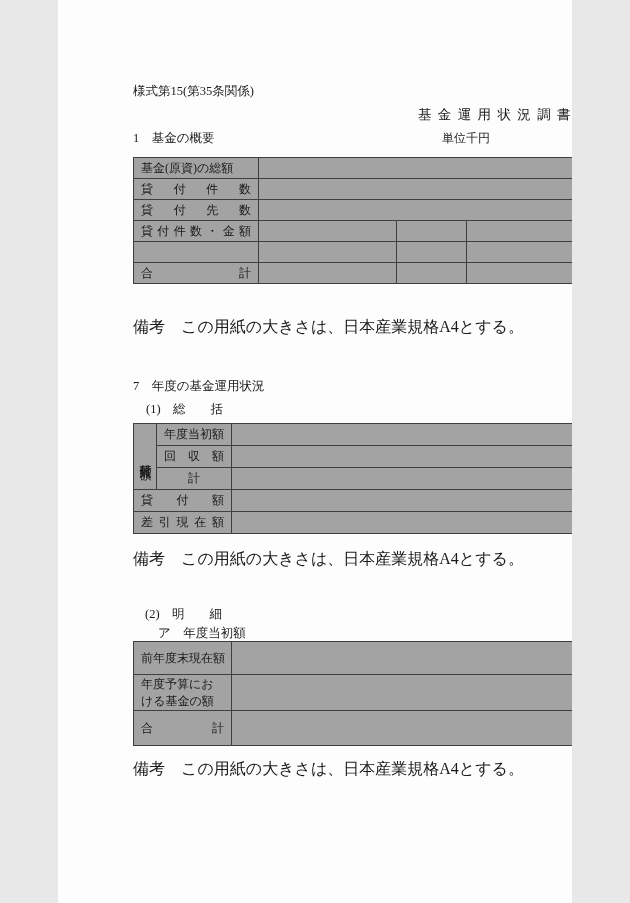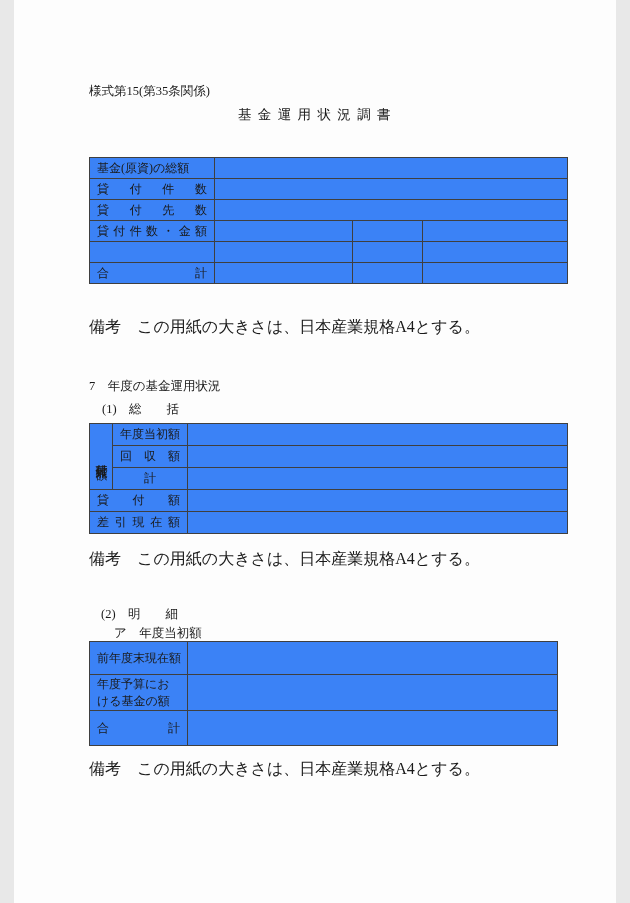--- a/index.html
+++ b/index.html
@@ -1,41 +1,41 @@
 <!DOCTYPE html>
 <html><head>
 <meta charset="utf-8">
 <style>
   * { margin:0; padding:0; box-sizing:border-box; }
   html,body { background:#e8e8e8; }
   .page {
     position:relative;
-    width:602px; height:903px;
+    width:514px; height:903px;
     margin:0 auto;
     background:#fdfdfd;
     font-family:"Liberation Serif","DejaVu Serif",serif;
     color:#1a1a1a;
     overflow:hidden;
   }
   .abs { position:absolute; }
   .form-number { left:75px; top:83px; font-size:12.5px; }
-  .doc-title { left:0; right:0; top:106px; text-align:center; font-size:13.5px; letter-spacing:1.5px; }
+  .doc-title { left:0; right:0; top:106px; text-align:right; font-size:13.5px; letter-spacing:1.5px; }
   .sec1-row { left:75px; right:82px; top:130px; display:flex; justify-content:space-between; align-items:baseline; }
   .heading { font-size:12.5px; }
   .unit { font-size:12px; }
   .sec2-heading { left:75px; top:378px; font-size:12.5px; }
   .sub-heading1 { left:88px; top:401px; font-size:12.5px; }
   .sub-heading2 { left:87px; top:606px; font-size:12.5px; }
   .sub-item { left:100px; top:625px; font-size:12.5px; }
   .note { left:75px; top:0; font-size:16px; }
   .note-1 { top:317px; }
   .note-2 { top:549px; }
   .note-3 { top:759px; }
 
-  table.t { border-collapse:collapse; table-layout:fixed; background:#3b82f6; }
+  table.t { border-collapse:collapse; table-layout:fixed; background:#a3a3a3; }
   table.t td {
     border:1px solid #3f3f3f;
     font-size:12px;
     padding:0 7px;
     vertical-align:middle;
     white-space:nowrap;
     overflow:hidden;
   }
   .t1 { left:75px; top:157px; width:478px; }
   .t1 td { height:21px; }
@@ -61,20 +61,24 @@
 </style>
 </head>
 <body>
 
 <div class="page">
 
   <div class="abs form-number">様式第15(第35条関係)</div>
 
   <div class="abs doc-title">基 金 運 用 状 況 調 書</div>
 
+  <div class="abs sec1-row">
+    <span class="heading">1　基金の概要</span>
+    <span class="unit">単位千円</span>
+  </div>
 
   <table class="t t1 abs">
     <colgroup>
         <col style="width:125px">
         <col style="width:138px">
         <col style="width:70px">
         <col style="width:145px">
       </colgroup>
     <tbody>
       <tr>

